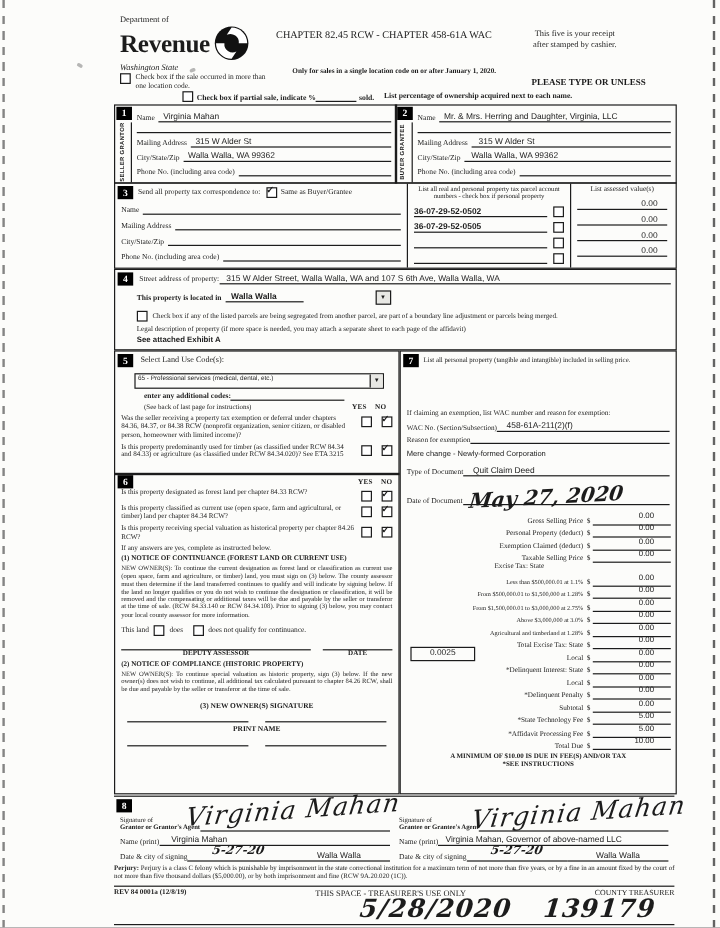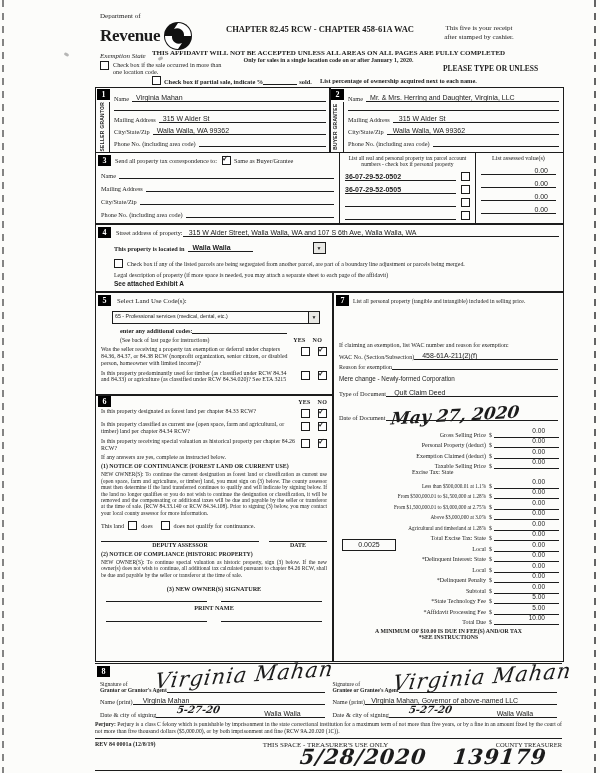--- a/index.html
+++ b/index.html
@@ -18,24 +18,24 @@
   .cb.checked::after{content:"\2713";position:absolute;left:-1px;top:-3px;font-size:8px;font-weight:bold;}
   .fill{flex:1;border-bottom:1px solid #1c1c1c;min-width:8px;}
   .row{display:flex;align-items:flex-end;}
   .val{font-family:"Liberation Sans",sans-serif;font-size:7px;}
   .hand{font-family:"DejaVu Serif",serif;font-style:italic;}
   .lbl{font-size:6.3px;}
   .b{font-weight:bold;}
   .ctr{text-align:center;}
   
   .dept{font-size:7px;line-height:1;}
-  .rev{font-size:17px;font-weight:bold;line-height:.9;letter-spacing:-.3px;}
+  .rev{font-size:21px;font-weight:bold;line-height:.9;letter-spacing:-.3px;}
   .wast{font-size:7px;font-style:italic;}
   .title{font-size:11.5px;font-weight:bold;}
-  .subtitle{font-size:8.5px;font-weight:bold;}
+  .subtitle{font-size:8.5px;font-weight:normal;}
   .warn{font-size:7px;font-weight:bold;}
   .only{font-size:6px;font-weight:bold;}
   
   .sec{position:absolute;border:1px solid #1c1c1c;background:transparent;}
   .vlabel{position:absolute;left:0;top:14px;bottom:0;width:13px;border-right:1px solid #1c1c1c;
           display:flex;align-items:center;justify-content:center;}
   .vlabel span{transform:rotate(-90deg);font-family:"Liberation Sans",sans-serif;font-weight:bold;
                font-size:4.9px;letter-spacing:.3px;white-space:nowrap;line-height:1.1;text-align:center;}
   .fieldrow{display:flex;align-items:flex-end;margin:0 4px 0 18px;height:12px;}
   .fieldrow .lbl{margin-right:3px;white-space:nowrap;}
@@ -96,30 +96,29 @@
   <div class="abs" style="left:100px;top:13px;">
     <div class="dept">Department of</div>
     <div style="display:flex;align-items:center;">
       <div class="rev">Revenue</div>
       <svg width="32" height="32" viewBox="0 0 32 32" style="margin-left:2px;">
         <circle cx="16" cy="16" r="14" fill="#111"></circle>
         <path d="M16 3 A13 13 0 0 1 29 16 L22 16 A7 7 0 0 0 12 9 Z" fill="#fff"></path>
         <path d="M16 29 A13 13 0 0 1 3 16 L10 16 A7 7 0 0 0 20 23 Z" fill="#fff"></path>
       </svg>
     </div>
-    <div class="wast">Exemption State</div>
+    <div class="wast">Washington State</div>
   </div>
   <div class="abs ctr" style="left:200px;top:24px;width:240px;">
     <div class="subtitle">CHAPTER 82.45 RCW - CHAPTER 458-61A WAC</div>
   </div>
   <div class="abs ctr" style="left:435px;top:24px;width:88px;font-size:7px;line-height:1.25;">
     <span>This five is your receipt</span><br>
     <span>after stamped by cashier.</span>
   </div>
-  <div class="abs ctr warn" style="left:95px;top:49px;width:467px;">THIS AFFIDAVIT WILL NOT BE ACCEPTED UNLESS ALL AREAS ON ALL PAGES ARE FULLY COMPLETED</div>
   <div class="abs ctr only" style="left:95px;top:57px;width:467px;">Only for sales in a single location code on or after January 1, 2020.</div>
   <div class="abs" style="left:100px;top:61px;width:130px;font-size:6.2px;line-height:1.2;display:flex;gap:4px;">
     <span class="cb"></span>
     <span>Check box if the sale occurred in more than one location code.</span>
   </div>
   <div class="abs b" style="left:443px;top:64px;font-size:7.5px;">PLEASE TYPE OR UNLESS</div>
   <div class="abs row" style="left:152px;top:76px;width:160px;font-size:6.4px;">
     <span class="cb" style="margin-right:3px;"></span>
     <span class="b">Check box if partial sale, indicate %</span>
     <span class="fill" style="max-width:34px;"></span>

